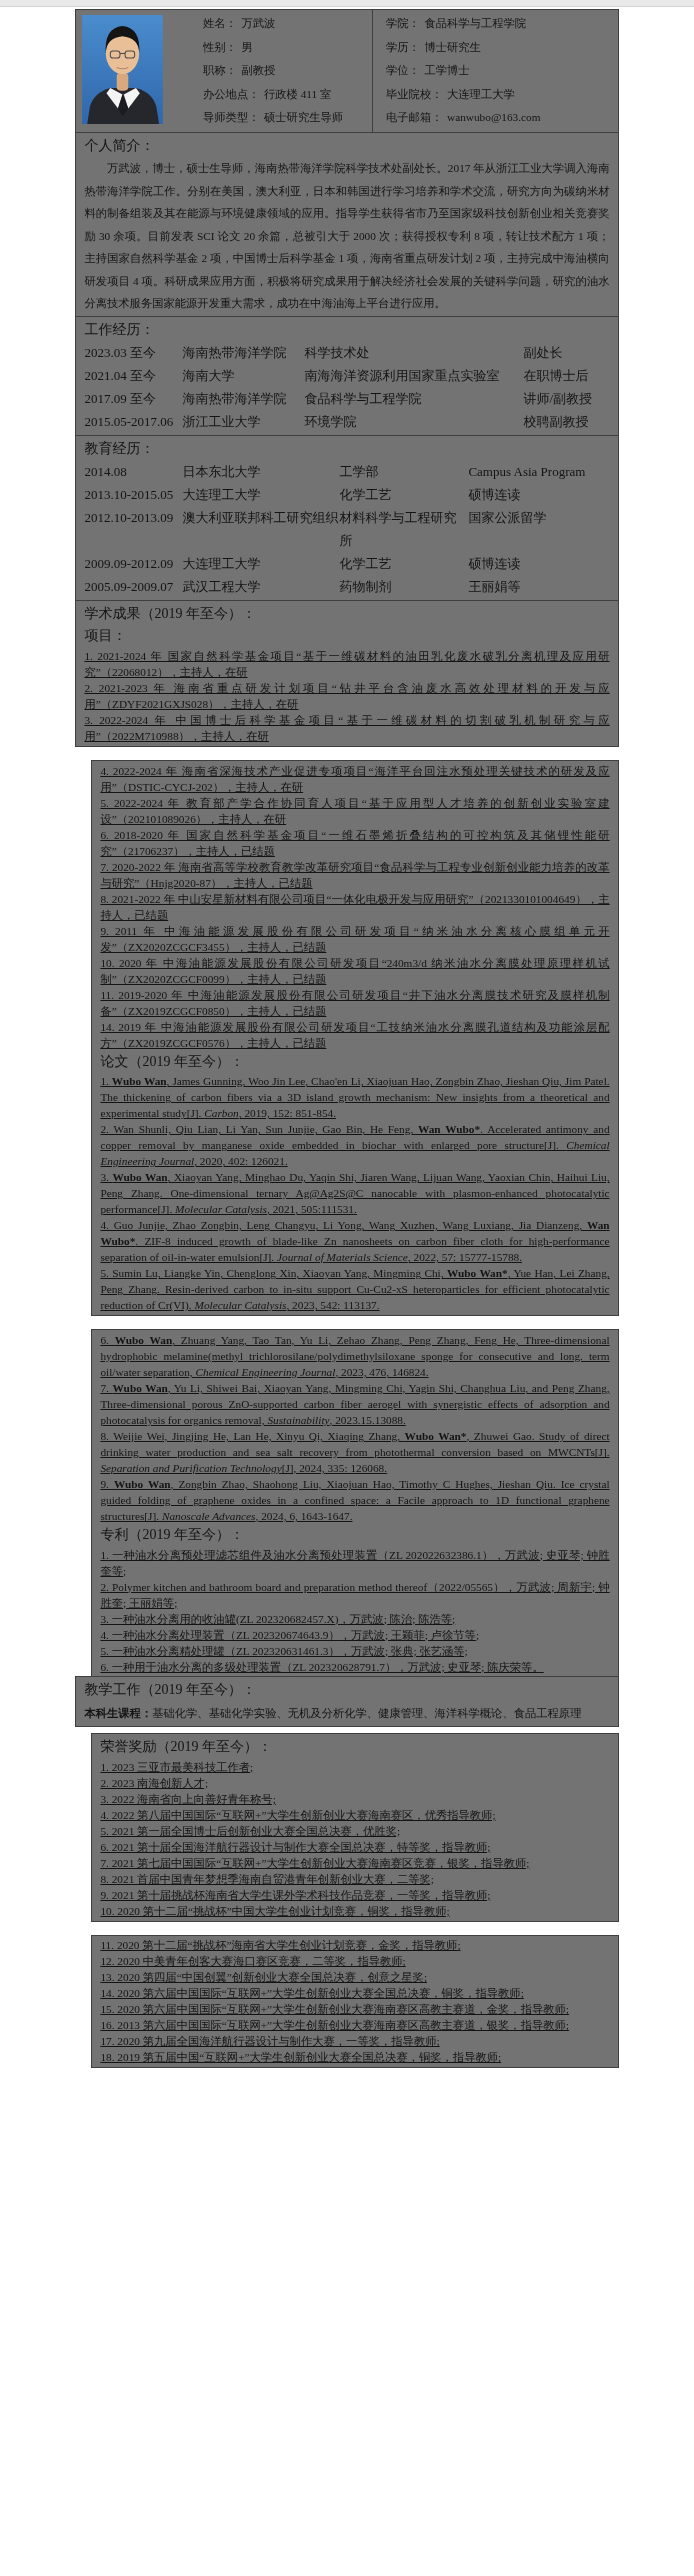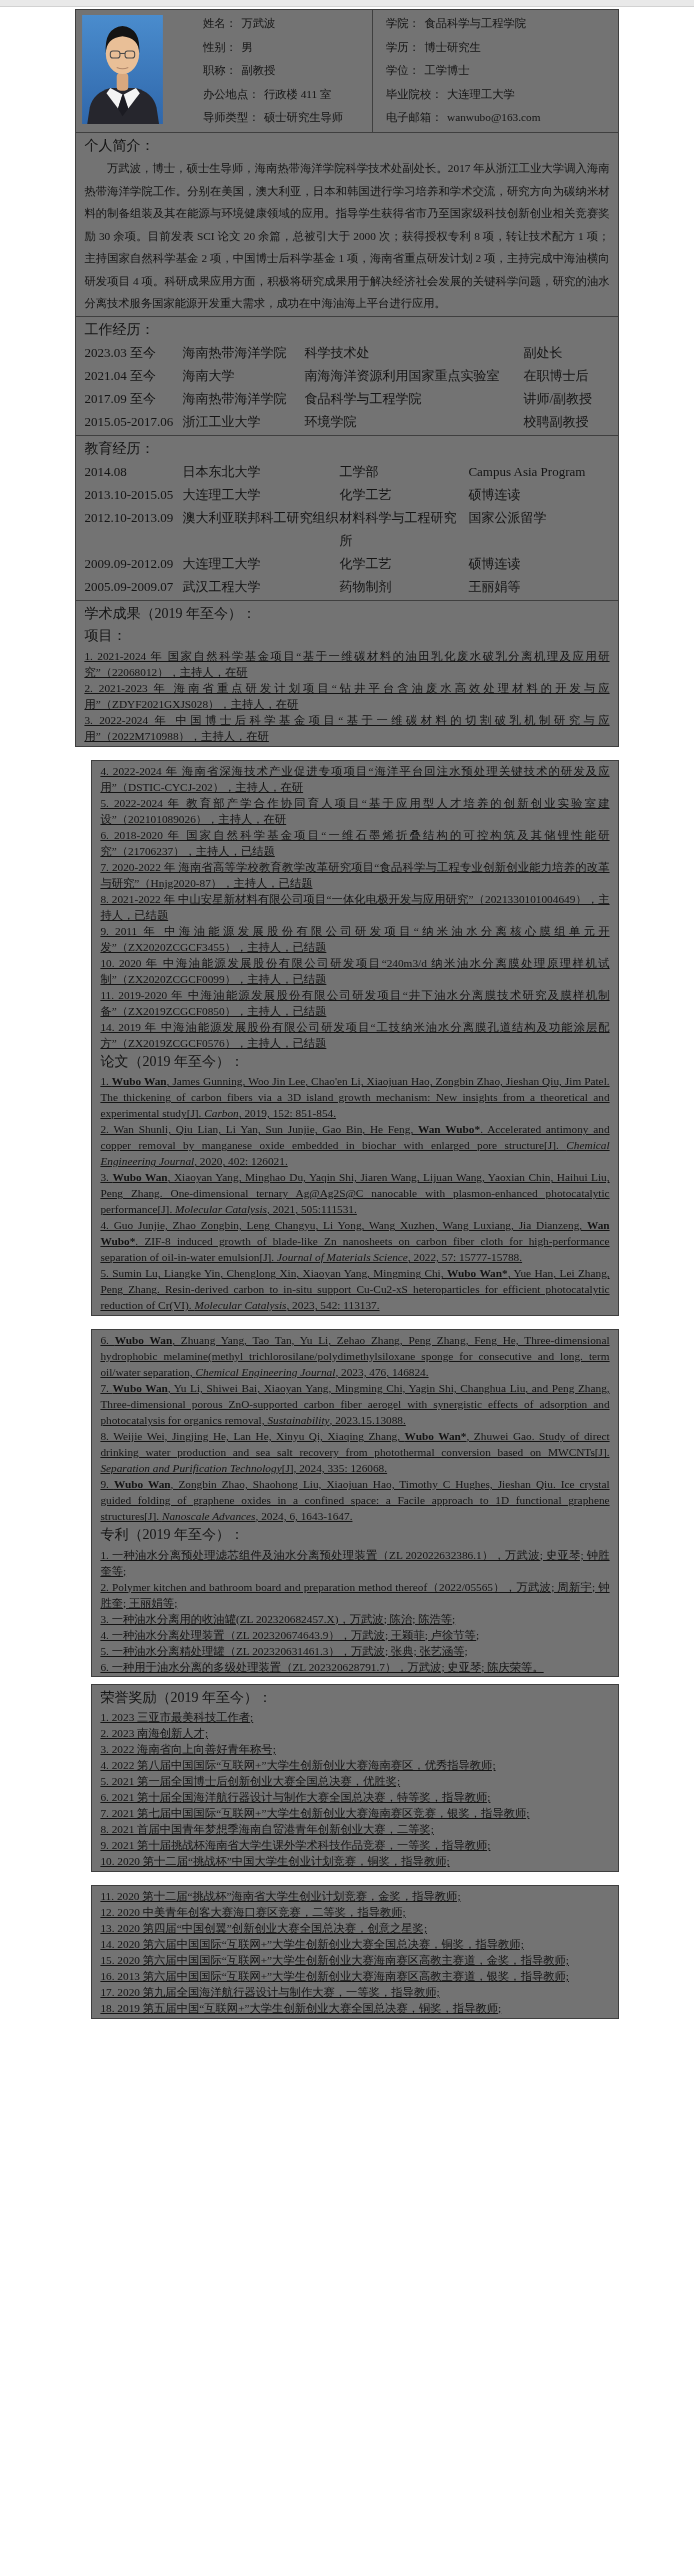--- a/index.html
+++ b/index.html
@@ -231,20 +231,26 @@
     <div>
         <div class="item">1. 一种油水分离预处理滤芯组件及油水分离预处理装置（ZL 202022632386.1），万武波; 史亚琴; 钟胜奎等;</div>
         <div class="item">2. Polymer kitchen and bathroom board and preparation method thereof（2022/05565），万武波; 周新宇; 钟胜奎; 王丽娟等;</div>
         <div class="item">3. 一种油水分离用的收油罐(ZL 202320682457.X)，万武波; 陈治; 陈浩等;</div>
         <div class="item">4. 一种油水分离处理装置（ZL 202320674643.9），万武波; 王颖菲; 卢徐节等;</div>
         <div class="item">5. 一种油水分离精处理罐（ZL 202320631461.3），万武波; 张典; 张艺涵等;</div>
         <div class="item">6. 一种用于油水分离的多级处理装置（ZL 202320628791.7），万武波; 史亚琴; 陈庆荣等。</div>
       </div>
   </div>
 
+  <div class="t">
+    <div class="title">教学工作（2019 年至今）：</div>
+    <div class="line course">
+      <span class="clabel">本科生课程：</span><span>基础化学、基础化学实验、无机及分析化学、健康管理、海洋科学概论、食品工程原理</span>
+    </div>
+  </div>
 
   <div class="sgap"></div>
 
   <div class="t">
     <div class="title">荣誉奖励（2019 年至今）：</div>
     <div>
         <div class="item">1. 2023 三亚市最美科技工作者;</div>
         <div class="item">2. 2023 南海创新人才;</div>
         <div class="item">3. 2022 海南省向上向善好青年称号;</div>
         <div class="item">4. 2022 第八届中国国际“互联网+”大学生创新创业大赛海南赛区，优秀指导教师;</div>

